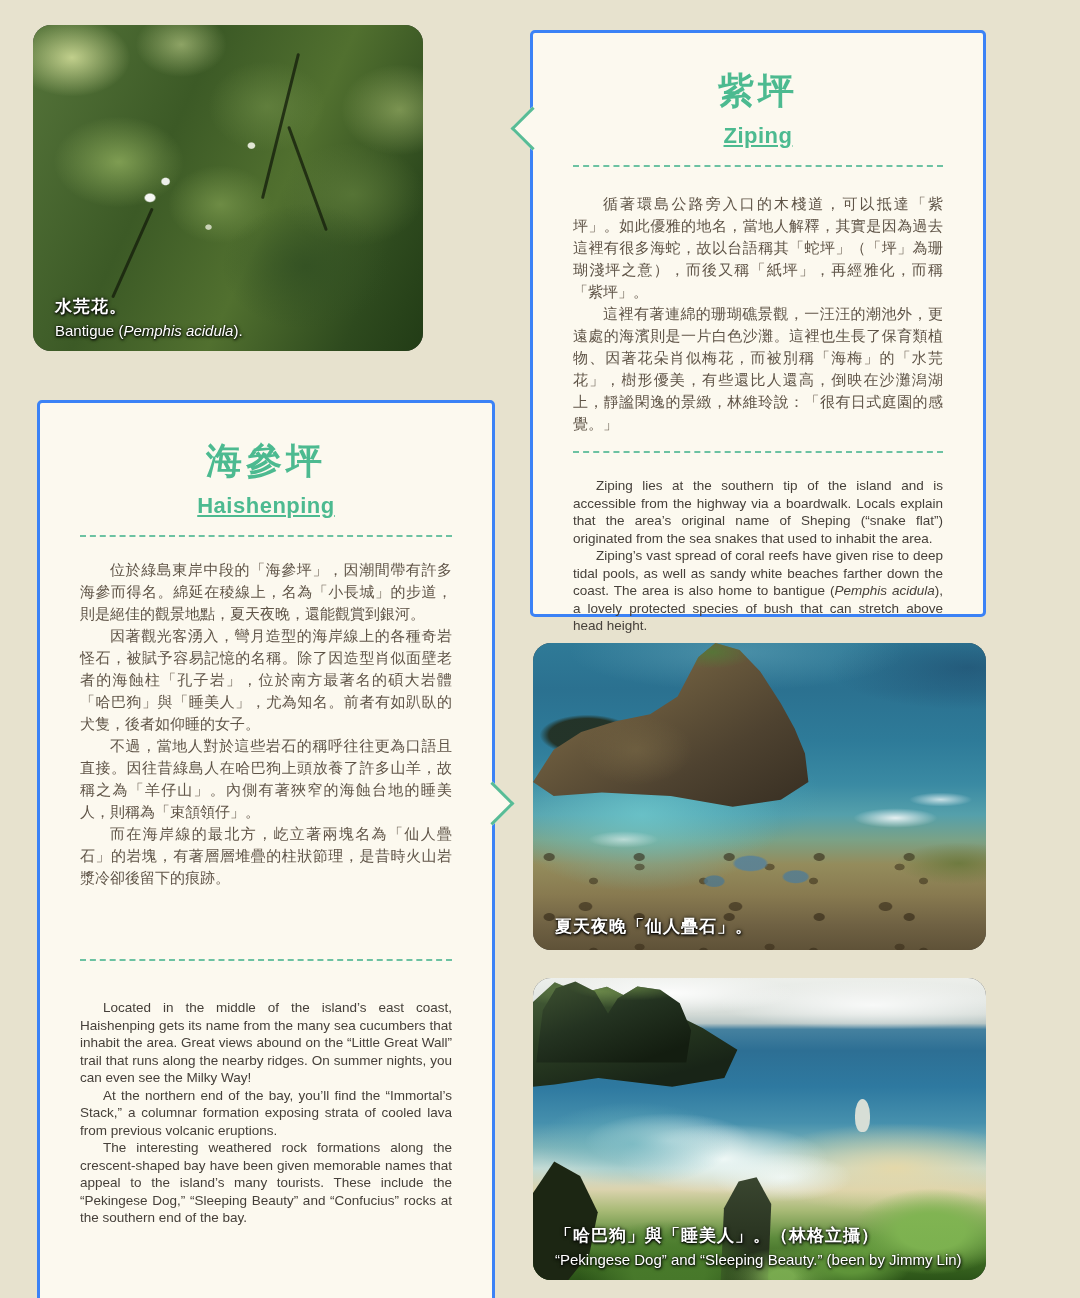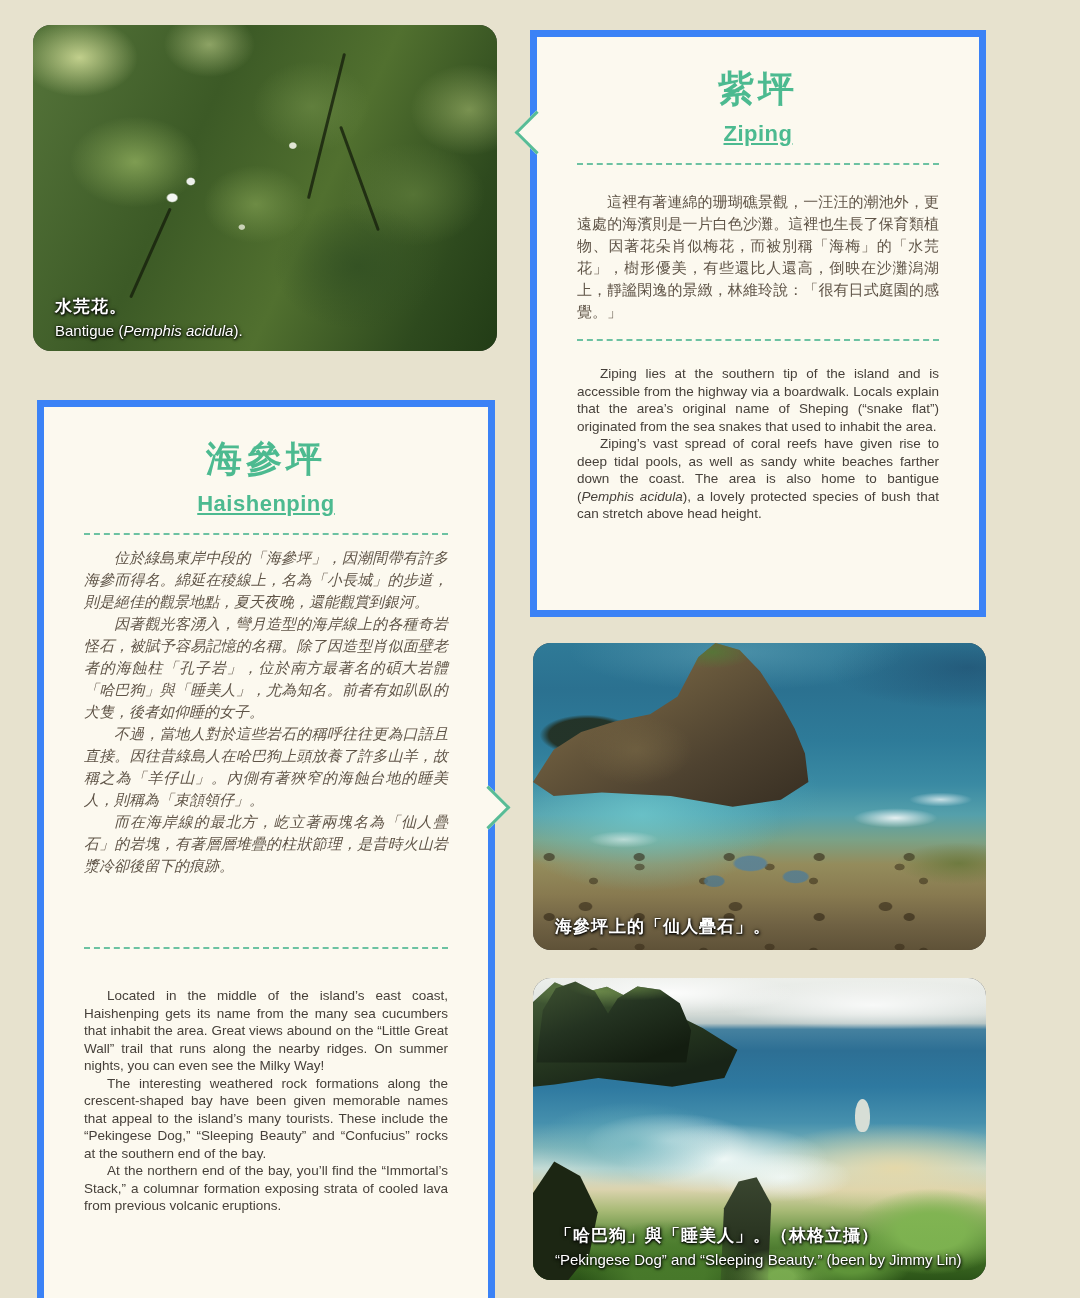--- a/index.html
+++ b/index.html
@@ -12,33 +12,33 @@
   
   .photo { position:absolute; border-radius:18px; overflow:hidden; background:#444; }
   .photo .art, .photo .art-layer { position:absolute; inset:0; }
   .caption { position:absolute; left:22px; bottom:10px; right:14px; color:#ffffff;
              text-shadow:0 1px 2px rgba(0,0,0,.9), 1px 1px 3px rgba(0,0,0,.75), 0 0 4px rgba(0,0,0,.6); }
   .caption .cap-zh { font-size:17px; line-height:1.55; font-weight:bold; letter-spacing:1px; }
   .caption .cap-en { font-size:15px; line-height:1.35; }
 
   
   .textbox { position:absolute; box-sizing:border-box; background:#fcf9ef;
-             border:7px solid #3b82f6; border-radius:0; padding:18px 40px 0; }
+             border:3px solid #3b82f6; border-radius:5px; padding:24px 40px 0; }
   .textbox h2 { margin:10px 0 0; text-align:center; color:#4cba90;
                 font-size:36px; font-weight:bold; letter-spacing:4px; }
   .textbox h3 { margin:7px 0 0; text-align:center; color:#4cba90;
                 font-size:22px; font-weight:bold; letter-spacing:.5px;text-decoration:underline; }
   .dash { border:none; border-top:2px dashed #6cc2a2; margin:16px 0 0; }
   .zh-body { margin-top:26px; color:#5f5447; font-size:15px; line-height:22px;
              text-align:justify; }
   .zh-body p { margin:0; text-indent:2em; }
   .en-body { margin-top:24px; color:#46403a; font-size:13.5px; line-height:17.5px;
              text-align:justify; }
   .en-body p { margin:0; text-indent:1.7em; }
-  .box-haishenping .zh-body { margin-top:12px;font-style:italic; }
+  .box-haishenping .zh-body { margin-top:22px; }
   .box-haishenping .dash2 { margin-top:70px; }
   .box-haishenping .en-body { margin-top:38px; }
 
   
   .notch { position:absolute; width:28px; height:28px; background:#fcf9ef;
            transform:rotate(45deg); }
   .notch-left  { left:-16px; top:80px;  border-left:3px solid #58bc96; border-bottom:3px solid #58bc96; }
   .notch-right { right:-16px; top:385px; border-top:3px solid #58bc96; border-right:3px solid #58bc96; }
 
   
@@ -145,38 +145,39 @@
       radial-gradient(120px 70px at 30% 92%, rgba(74,124,44,.9) 30%, rgba(0,0,0,0) 75%),
       radial-gradient(80px 40px at 55% 96%, rgba(133,184,88,.85) 15%, rgba(0,0,0,0) 70%); }
 
   i { font-style:italic; }
 </style>
 </head>
 <body>
 
 <div class="page">
 
-  <figure class="photo" style="left:33px; top:25px; width:464px; height:326px; margin:0;">
+  <figure class="photo" style="left:33px; top:25px; width:390px; height:326px; margin:0;">
     <div class="art art-bantigue">
       <div class="twig twig1"></div>
       <div class="twig twig2"></div>
       <div class="twig twig3"></div>
     </div>
     <figcaption class="caption">
       <div class="cap-zh">水芫花。</div>
       <div class="cap-en"><span>Bantigue (</span><i>Pemphis acidula</i><span>).</span></div>
     </figcaption>
   </figure>
 
   <section class="textbox" style="left:530px; top:30px; width:456px; height:587px;">
     <div class="notch notch-left"></div>
     <h2>紫坪</h2>
     <h3>Ziping</h3>
     <hr class="dash">
     <div class="zh-body">
+      <p>循著環島公路旁入口的木棧道，可以抵達「紫坪」。如此優雅的地名，當地人解釋，其實是因為過去這裡有很多海蛇，故以台語稱其「蛇坪」（「坪」為珊瑚淺坪之意），而後又稱「紙坪」，再經雅化，而稱「紫坪」。</p>
       <p>這裡有著連綿的珊瑚礁景觀，一汪汪的潮池外，更遠處的海濱則是一片白色沙灘。這裡也生長了保育類植物、因著花朵肖似梅花，而被別稱「海梅」的「水芫花」，樹形優美，有些還比人還高，倒映在沙灘潟湖上，靜謐閑逸的景緻，林維玲說：「很有日式庭園的感覺。」</p>
     </div>
     <hr class="dash" style="margin-top:16px;">
     <div class="en-body">
       <p>Ziping lies at the southern tip of the island and is accessible from the highway via a boardwalk. Locals explain that the area’s original name of Sheping (“snake flat”) originated from the sea snakes that used to inhabit the area.</p>
       <p><span>Ziping’s vast spread of coral reefs have given rise to deep tidal pools, as well as sandy white beaches farther down the coast. The area is also home to bantigue (</span><i>Pemphis acidula</i><span>), a lovely protected species of bush that can stretch above head height.</span></p>
     </div>
   </section>
 
   <section class="textbox box-haishenping" style="left:37px; top:400px; width:458px; height:1018px;">
@@ -186,32 +187,32 @@
     <hr class="dash">
     <div class="zh-body">
       <p>位於綠島東岸中段的「海參坪」，因潮間帶有許多海參而得名。綿延在稜線上，名為「小長城」的步道，則是絕佳的觀景地點，夏天夜晚，還能觀賞到銀河。</p>
       <p>因著觀光客湧入，彎月造型的海岸線上的各種奇岩怪石，被賦予容易記憶的名稱。除了因造型肖似面壁老者的海蝕柱「孔子岩」，位於南方最著名的碩大岩體「哈巴狗」與「睡美人」，尤為知名。前者有如趴臥的犬隻，後者如仰睡的女子。</p>
       <p>不過，當地人對於這些岩石的稱呼往往更為口語且直接。因往昔綠島人在哈巴狗上頭放養了許多山羊，故稱之為「羊仔山」。內側有著狹窄的海蝕台地的睡美人，則稱為「束頷領仔」。</p>
       <p>而在海岸線的最北方，屹立著兩塊名為「仙人疊石」的岩塊，有著層層堆疊的柱狀節理，是昔時火山岩漿冷卻後留下的痕跡。</p>
     </div>
     <hr class="dash dash2">
     <div class="en-body">
       <p>Located in the middle of the island’s east coast, Haishenping gets its name from the many sea cucumbers that inhabit the area. Great views abound on the “Little Great Wall” trail that runs along the nearby ridges. On summer nights, you can even see the Milky Way!</p>
+      <p>At the northern end of the bay, you’ll find the “Immortal’s Stack,” a columnar formation exposing strata of cooled lava from previous volcanic eruptions.</p>
       <p>The interesting weathered rock formations along the crescent-shaped bay have been given memorable names that appeal to the island’s many tourists. These include the “Pekingese Dog,” “Sleeping Beauty” and “Confucius” rocks at the southern end of the bay.</p>
-      <p>At the northern end of the bay, you’ll find the “Immortal’s Stack,” a columnar formation exposing strata of cooled lava from previous volcanic eruptions.</p>
     </div>
   </section>
 
   <figure class="photo" style="left:533px; top:643px; width:453px; height:307px; margin:0;">
     <div class="art art-stack"></div>
     <div class="art-layer stack-rock"></div>
     <div class="art-layer stack-reef" style="top:auto;"></div>
     <div class="art-layer stack-foam"></div>
     <figcaption class="caption">
-      <div class="cap-zh">海參坪上的「仙人疊石」。</div>
+      <div class="cap-zh">夏天夜晚「仙人疊石」。</div>
     </figcaption>
   </figure>
 
   <figure class="photo" style="left:533px; top:978px; width:453px; height:302px; margin:0;">
     <div class="art art-db"></div>
     <div class="art-layer db-left"></div>
     <div class="art-layer db-right"></div>
     <div class="db-arch"></div>
     <div class="db-rockL"></div>
     <div class="db-rockC"></div>

